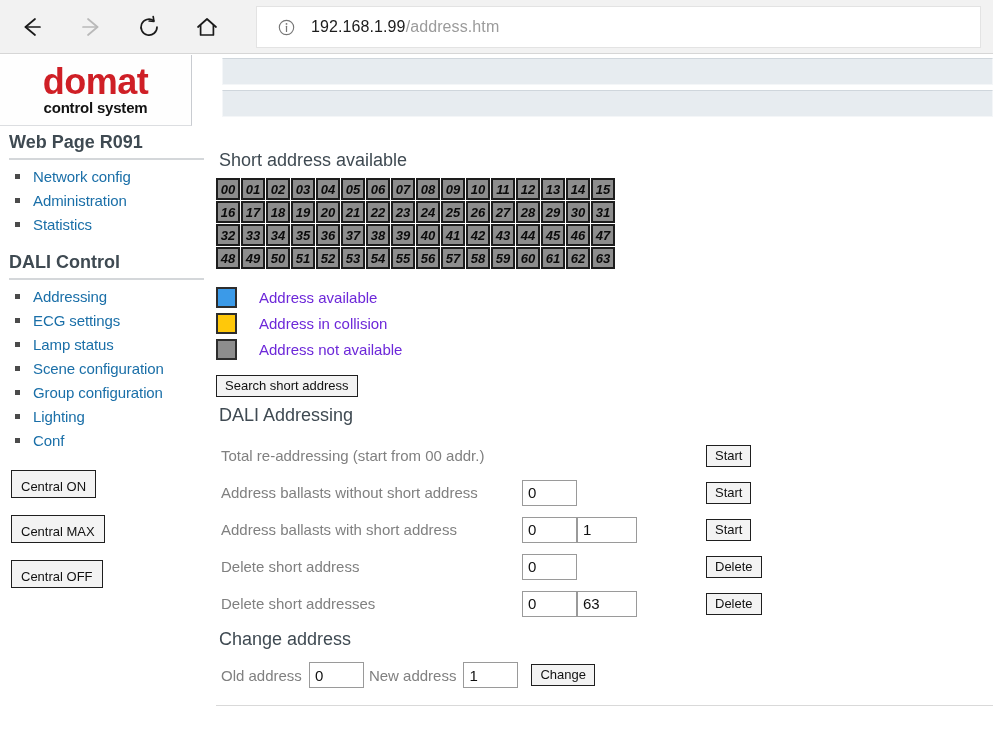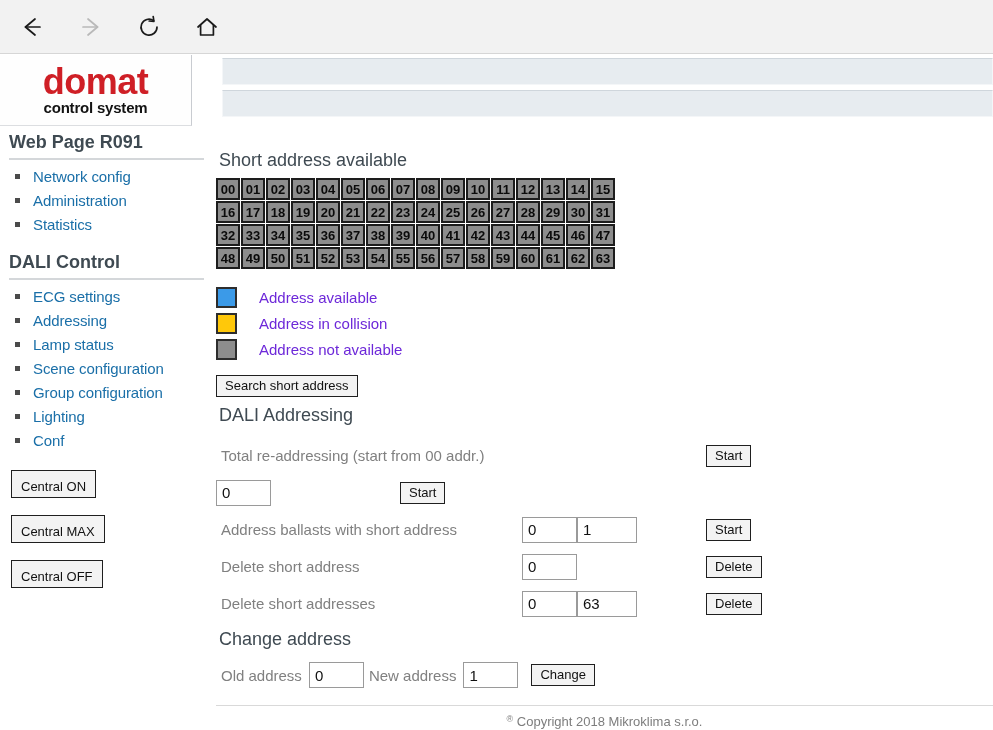--- a/index.html
+++ b/index.html
@@ -134,20 +134,21 @@
   }
   .main-heading {
     color: #3f4a52;
     font-size: 18px; font-weight: normal;
     margin: 0; padding: 0 0 0 3px;
   }
   #heading-short-address { position: absolute; left: 0; top: 18px; }
   #addr-grid {
     position: absolute; left: 0; top: 46px;
     width: 412px;
+    font-style: italic;
   }
   .addr-row { display: flex; margin-bottom: 1px; }
   .addr-cell {
     width: 24px; height: 22px;
     margin-right: 1px;
     background: #8d8d8d;
     border: 2px solid #1d1d1d;
     color: #0b0b0b;
     font-size: 13px; font-weight: bold;
     font-family: "Liberation Sans", sans-serif;
@@ -263,20 +264,30 @@
       <path d="M17.2 2.5 L17.9 7.3 L13.2 7.0" fill="none" stroke="#1a1a1a" stroke-width="1.7" stroke-linecap="round" stroke-linejoin="round"></path>
     </svg>
   </div>
   <div class="nav-btn" id="nav-home">
     <svg width="26" height="26" viewBox="0 0 26 26">
       <path d="M4 13 L13 5 L22 13" fill="none" stroke="#1a1a1a" stroke-width="1.7" stroke-linecap="round" stroke-linejoin="round"></path>
       <path d="M6.6 11.6 V21 H19.4 V11.6" fill="none" stroke="#1a1a1a" stroke-width="1.7" stroke-linecap="round" stroke-linejoin="round"></path>
     </svg>
   </div>
 
+  <div id="omnibox">
+    <svg id="info-icon" viewBox="0 0 18 18">
+      <circle cx="9" cy="9" r="7.6" fill="none" stroke="#767676" stroke-width="1.2"></circle>
+      <circle cx="9" cy="5.2" r="0.95" fill="#767676"></circle>
+      <path d="M9 7.8 V13.2" stroke="#767676" stroke-width="1.3" stroke-linecap="round"></path>
+    </svg>
+    <div id="url-text">
+      <span class="host">192.168.1.99</span><span class="path">/address.htm</span>
+    </div>
+  </div>
 </div>
 
 <div id="page-header">
   <div id="logo-box">
     <div id="logo-domat">domat</div>
     <div id="logo-sub">control system</div>
   </div>
   <div class="banner-bar" id="banner-bar-1"></div>
   <div class="banner-bar" id="banner-bar-2"></div>
 </div>
@@ -286,22 +297,22 @@
   <div class="side-rule"></div>
   <ul class="side-list" id="sidebar-list-1">
       <li><a class="side-link" href="#">Network config</a></li>
       <li><a class="side-link" href="#">Administration</a></li>
       <li><a class="side-link" href="#">Statistics</a></li>
     </ul>
 
   <div class="side-heading" style="margin-top:12px;">DALI Control</div>
   <div class="side-rule"></div>
   <ul class="side-list" id="sidebar-list-2">
+      <li><a class="side-link" href="#">Addressing</a></li>
       <li><a class="side-link" href="#">ECG settings</a></li>
-      <li><a class="side-link" href="#">Addressing</a></li>
       <li><a class="side-link" href="#">Lamp status</a></li>
       <li><a class="side-link" href="#">Scene configuration</a></li>
       <li><a class="side-link" href="#">Group configuration</a></li>
       <li><a class="side-link" href="#">Lighting</a></li>
       <li><a class="side-link" href="#">Conf</a></li>
     </ul>
 
   <div id="central-buttons">
       <button class="central-btn">Central ON</button>
       <button class="central-btn">Central MAX</button>
@@ -409,20 +420,21 @@
 
   <div id="dali-form">
       <div class="form-row">
         <div class="form-label">Total re-addressing (start from 00 addr.)</div>
         <div class="form-inputs"></div>
         <div class="btn-slot">
           <button class="form-btn">Start</button>
         </div>
       </div>
       <div class="form-row">
+        <div class="form-label">Address ballasts without short address</div>
         <div class="form-inputs">
           <input type="text" class="txt txt-w1" value="0" style="">
         </div>
         <div class="btn-slot">
           <button class="form-btn">Start</button>
         </div>
       </div>
       <div class="form-row">
         <div class="form-label">Address ballasts with short address</div>
         <div class="form-inputs">
@@ -462,17 +474,13 @@
 
   <div id="change-row">
     <span class="inline-label">Old address</span>
     <input class="txt txt-w1" type="text" value="0" style="">
     <span class="inline-label">New address</span>
     <input class="txt txt-w1" type="text" value="1" style="">
     <button class="form-btn">Change</button>
   </div>
 
   <div id="footer-rule"></div>
-  <div id="footer-text">
-    <span class="reg">®</span>
-    <span>Copyright 2018 Mikroklima s.r.o.</span>
-  </div>
 </div>
 
 </body></html>

